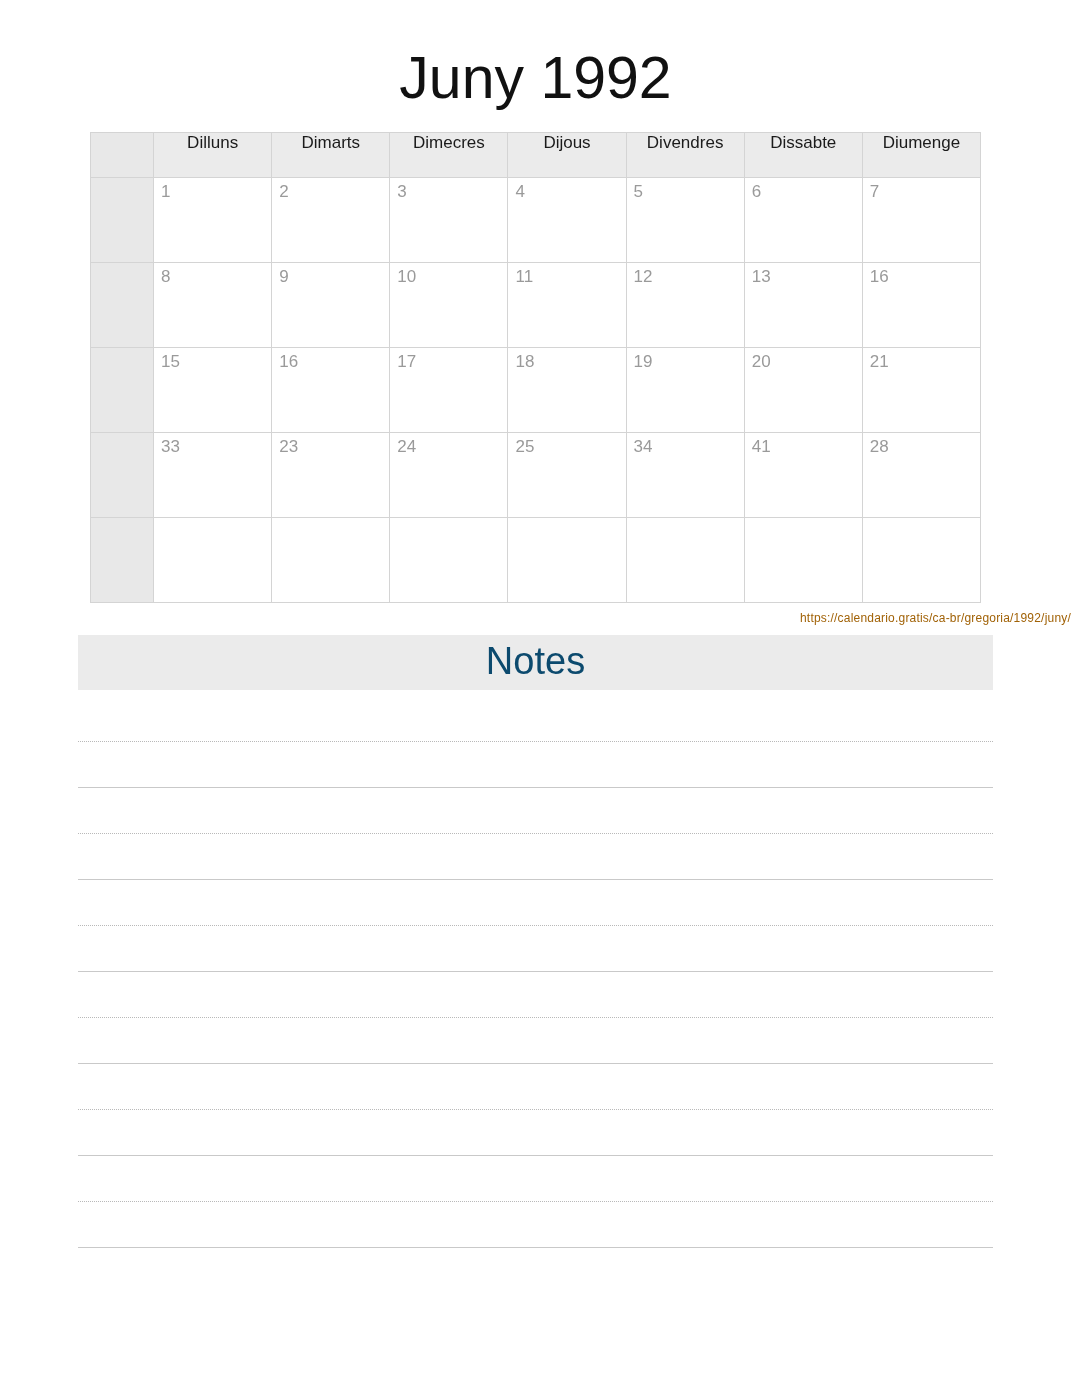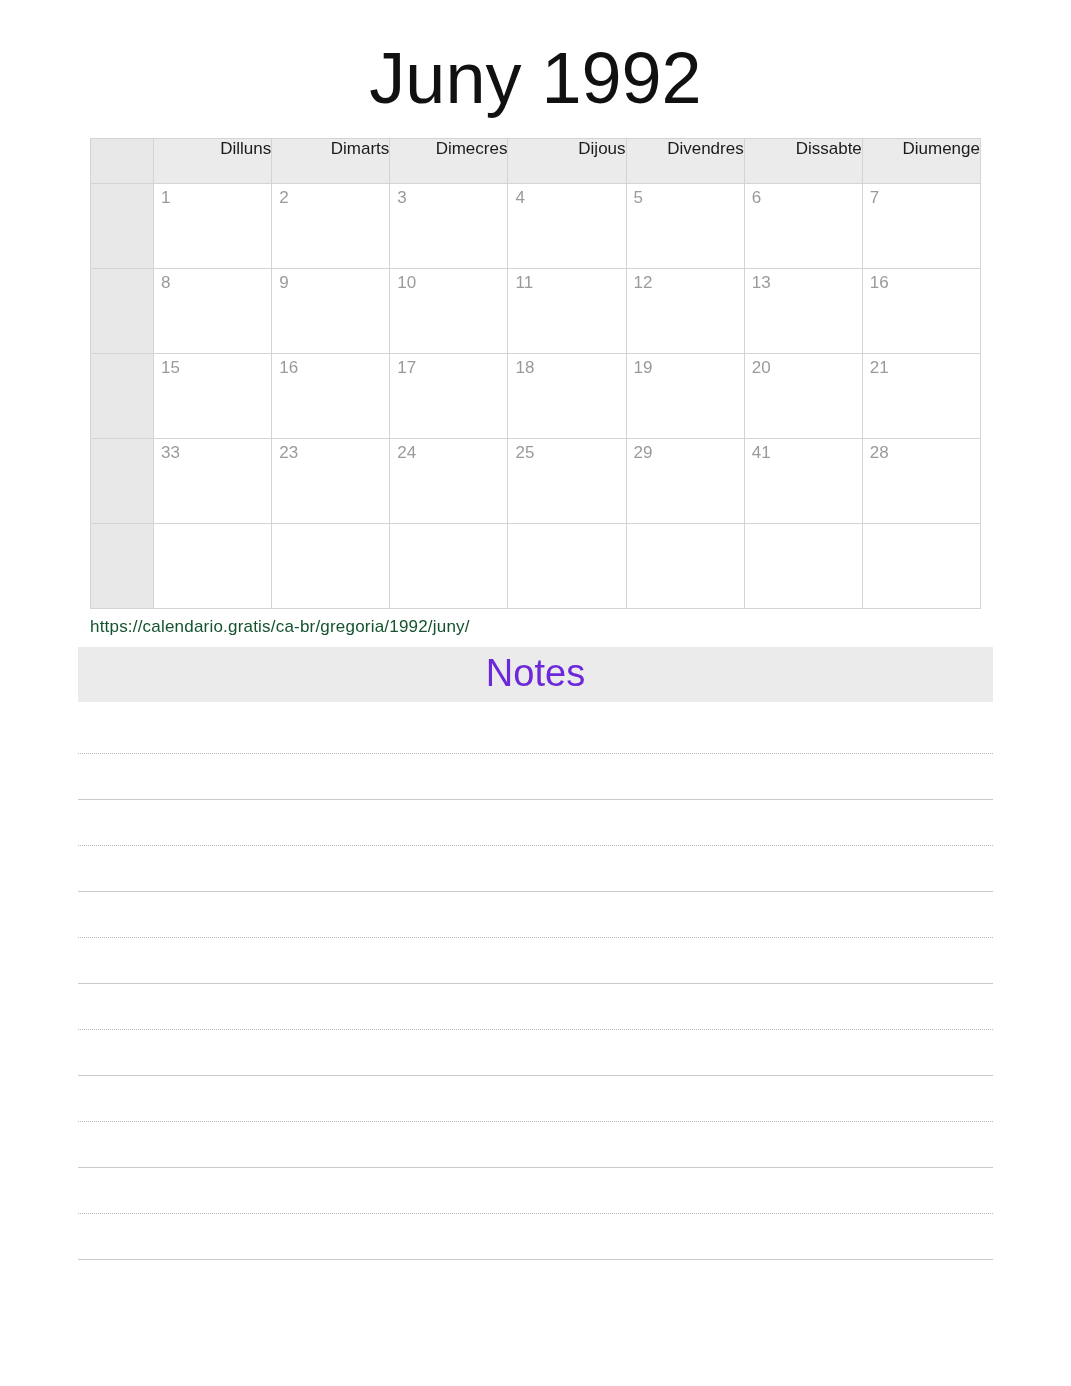--- a/index.html
+++ b/index.html
@@ -19,25 +19,25 @@
   .page {
     position: relative;
     width: 1071px;
     height: 1386px;
     box-sizing: border-box;
   }
 
   
   .title {
     text-align: center;
-    font-size: 72px;
+    font-size: 59px;
     font-weight: normal;
     letter-spacing: 0px;
     line-height: 1;
-    margin: 8px;
+    margin: 15px;
     padding-top: 34px;
     color: #111111;
   }
 
   
   .calendar-wrap {
     margin: 24px 90px 0 90px;
     width: 891px;
   }
   table.calendar {
@@ -60,21 +60,21 @@
     border: 1px solid #e0e0e0;
     border-right: 1px solid #d4d4d4;
   }
 
   th.dayname {
     background: #ebebeb;
     border: 1px solid #cfcfcf;
     height: 44px;
     font-size: 17px;
     font-weight: normal;
-    text-align: right;
+    text-align: center;
     vertical-align: middle;
     color: #1b1b1b;
   }
 
   td.daycell {
     height: 84px;
     background: #ffffff;
     position: relative;
   }
   td.daycell .num {
@@ -82,37 +82,38 @@
     top: 5px;
     left: 7px;
     font-size: 17px;
     color: #9a9a9a;
     line-height: 1;
   }
 
   
   .source-url {
     margin: 8px 0 0 90px;
-    font-size: 17px;
-    color: #14532d;
+    font-size: 12px;
+    color: #a16207;
     letter-spacing: 0.2px;
+    text-align: right;
   }
 
   
   .notes-wrap {
     margin: 10px 78px 0 78px;
     width: 915px;
   }
   .notes-header {
     background: #ebebeb;
     text-align: center;
     font-size: 38px;
     line-height: 1.12;
     padding: 4px 0 6px 0;
-    color: #6d28d9;
+    color: #0c4a6e;
     border: 1px solid #ebebeb;
   }
   .notes-lines {
     padding-top: 6px;
   }
   .note-line {
     height: 45px;
     border-bottom: 1px dotted #b9b9b9;
   }
   .note-line.solid {
@@ -231,21 +232,21 @@
           <td class="daycell">
               <span class="num">23</span>
             </td>
           <td class="daycell">
               <span class="num">24</span>
             </td>
           <td class="daycell">
               <span class="num">25</span>
             </td>
           <td class="daycell">
-              <span class="num">29</span>
+              <span class="num">34</span>
             </td>
           <td class="daycell">
               <span class="num">41</span>
             </td>
           <td class="daycell">
               <span class="num">28</span>
             </td>
         </tr>
         <tr>
           <td class="gutter-cell"></td>

